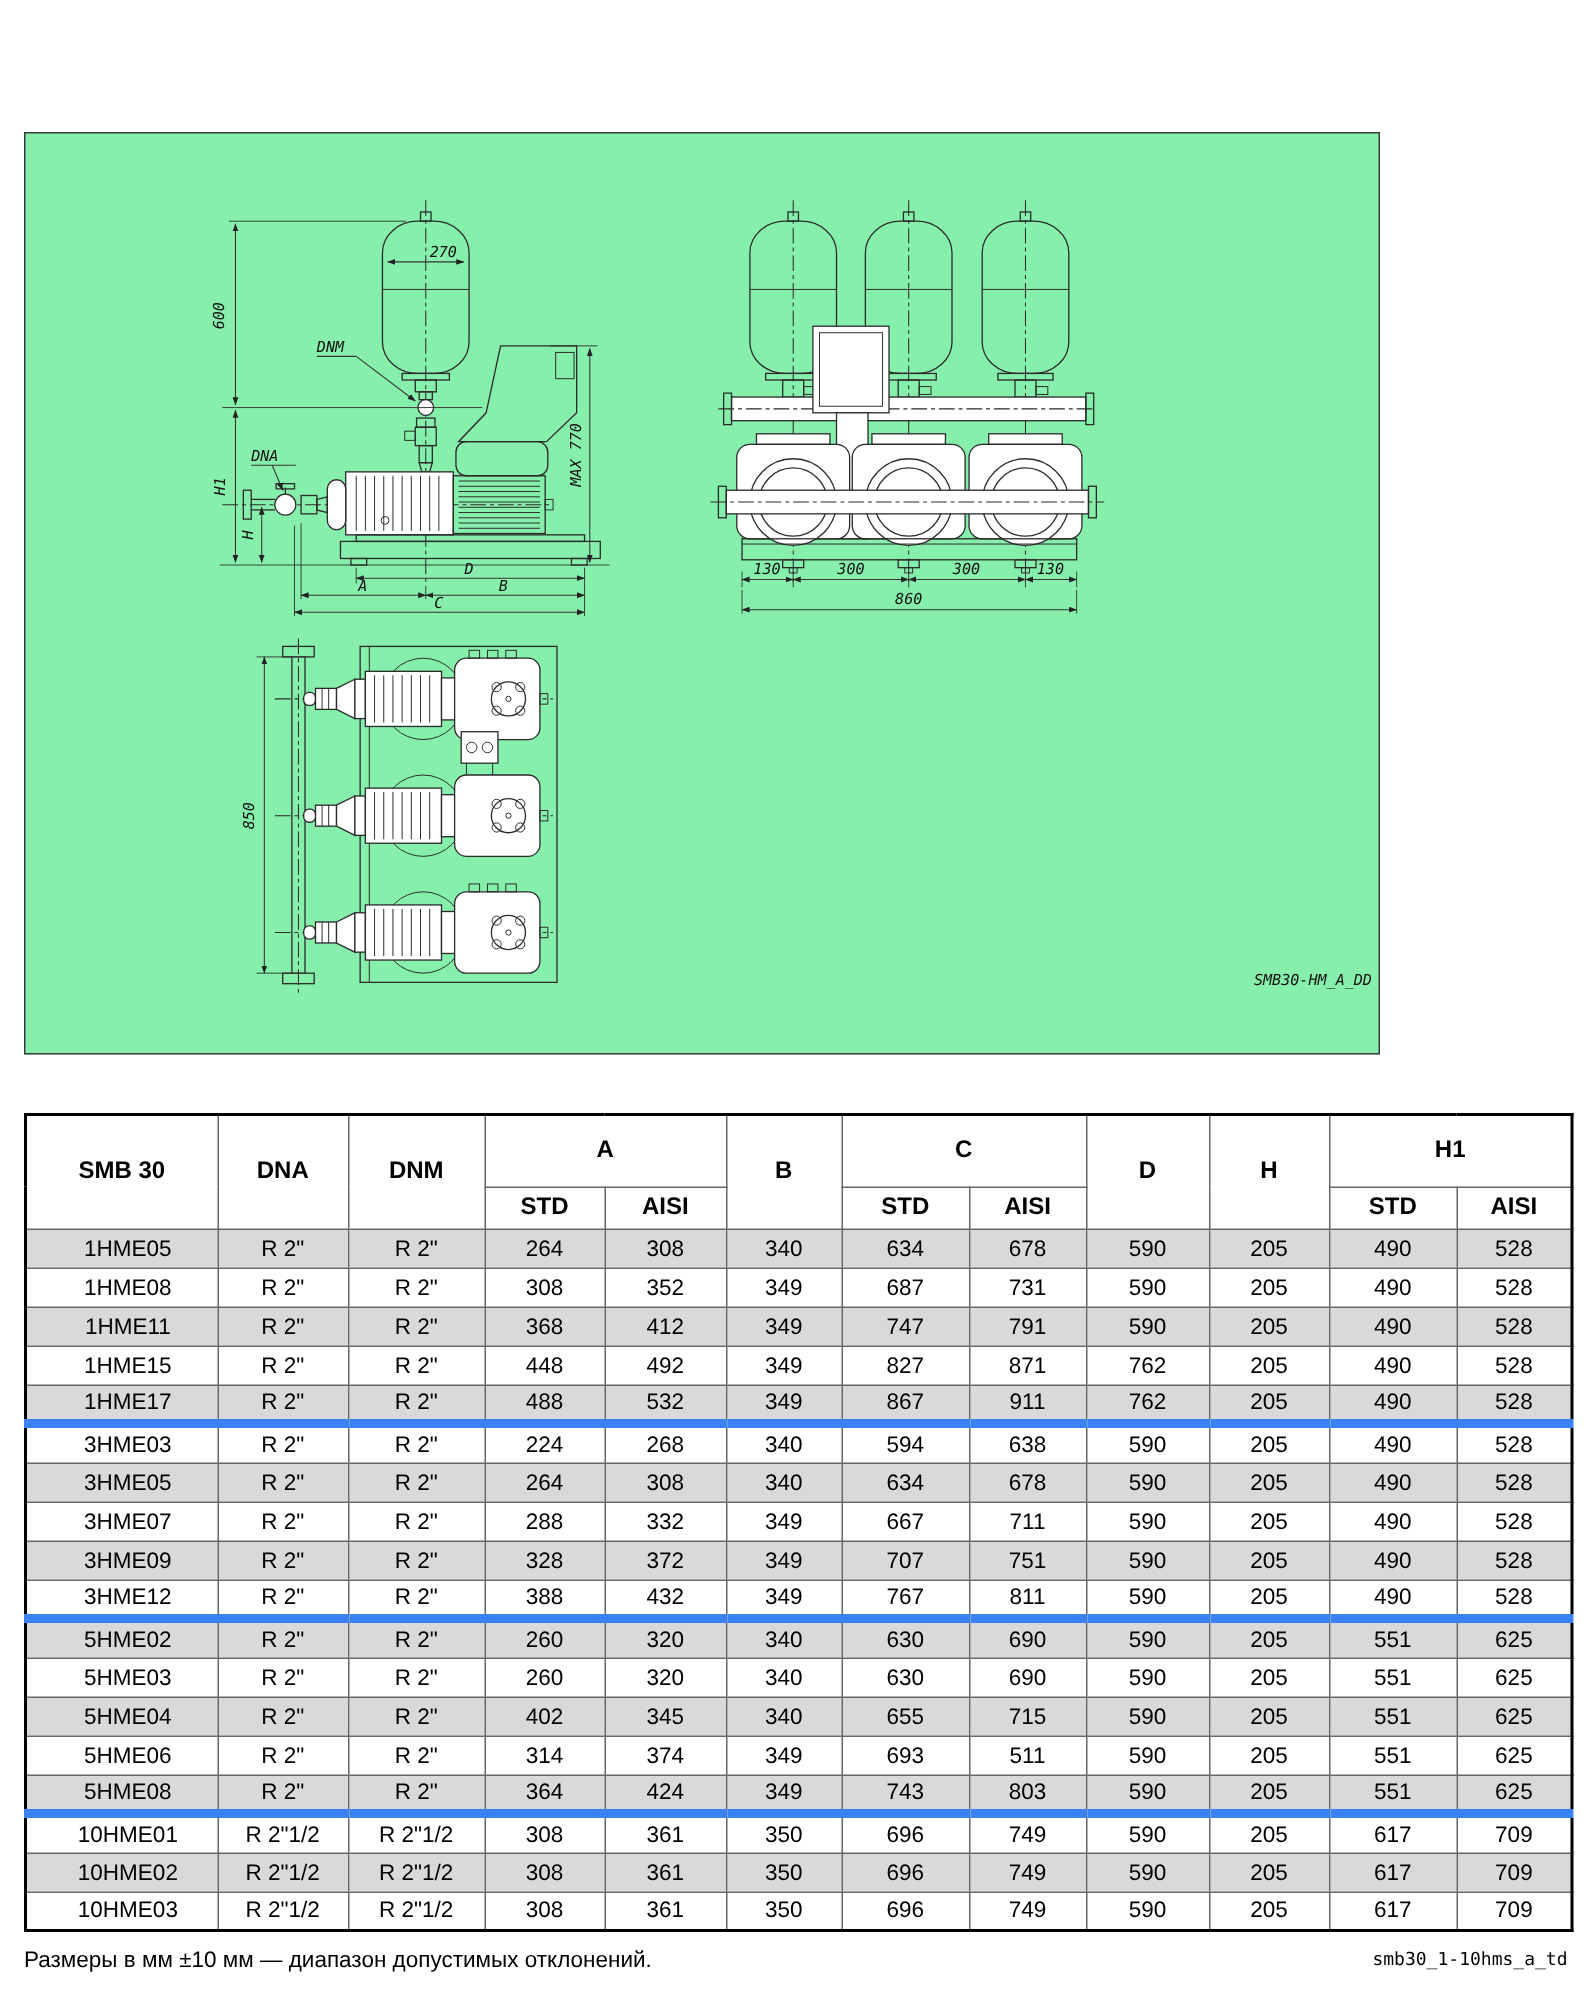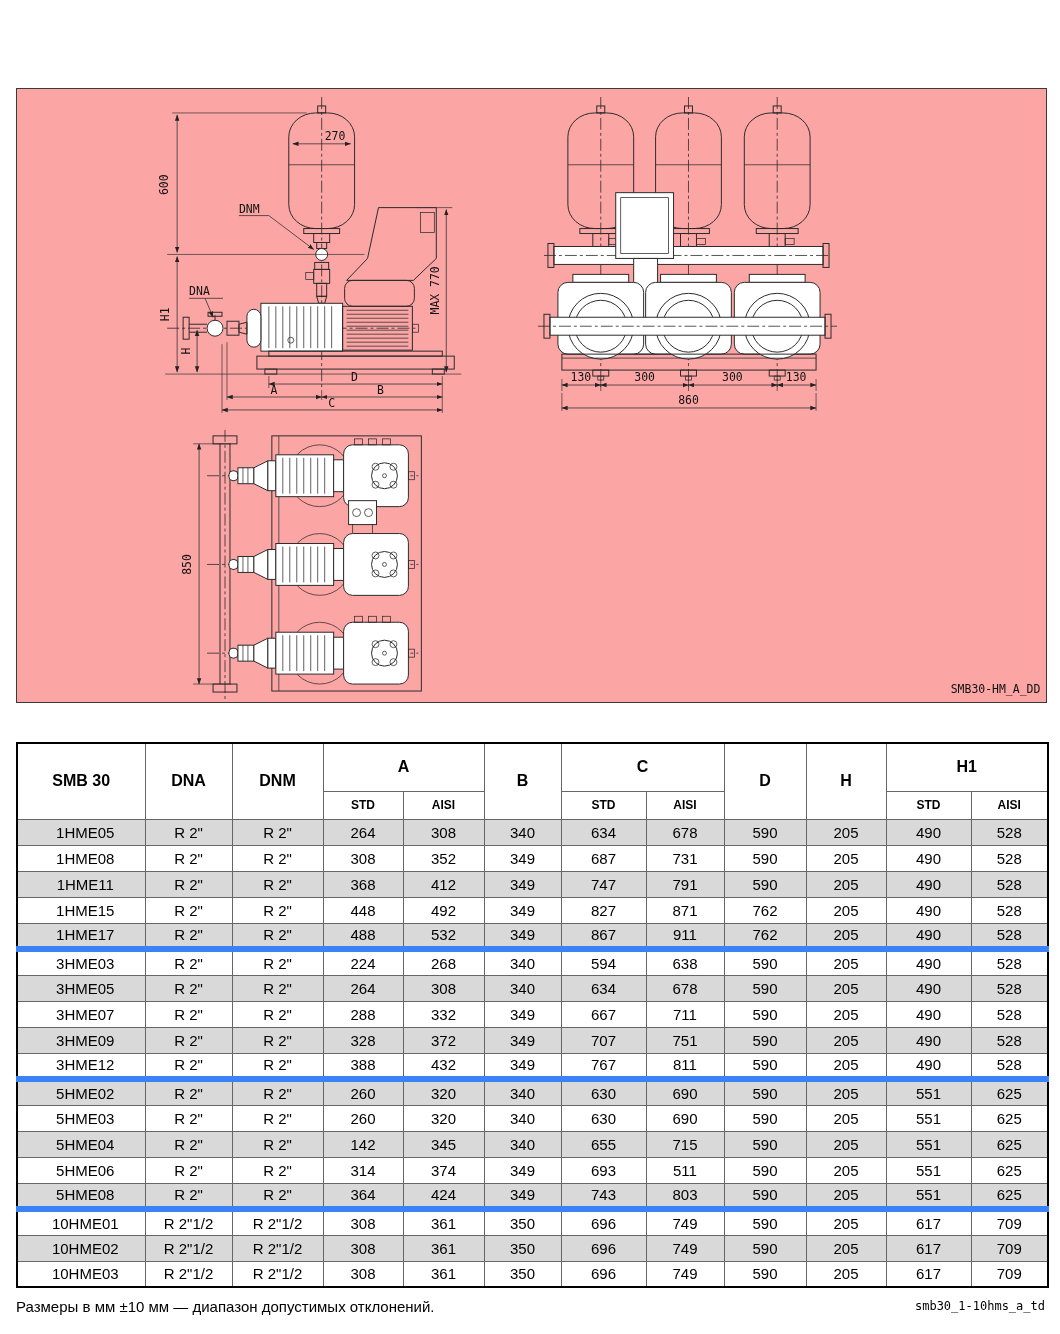--- a/index.html
+++ b/index.html
@@ -5,22 +5,22 @@
   html,body { margin:0; padding:0; }
   body {
     width:1060px; height:1334px; background:#fff; position:relative;
     font-family:"Liberation Sans", sans-serif; color:#000;
   }
   .page-title {
     position:absolute; left:14px; top:14px;
     font-size:27px; font-weight:bold; line-height:33px; letter-spacing:.2px;
   }
   .diagram-panel {
-    position:absolute; left:16px; top:88px; width:1031px; height:615px;
-    border:1px solid #3a3a3a; box-sizing:border-box; background:#fca5a5;
+    position:absolute; left:16px; top:88px; width:904px; height:615px;
+    border:1px solid #3a3a3a; box-sizing:border-box; background:#86efac;font-style:italic;
   }
   .diagram-panel svg { display:block; width:100%; height:100%; }
 
   
   .ln  { fill:none; stroke:#2b2b2b; stroke-width:1; }
   .wf  { fill:#fff;  stroke:#2b2b2b; stroke-width:1; }
   .thin{ stroke-width:.75; }
   .cl  { fill:none; stroke:#2b2b2b; stroke-width:.8; stroke-dasharray:12 3 3 3; }
   .dml { fill:none; stroke:#333; stroke-width:.8; }
   .ext { fill:none; stroke:#333; stroke-width:.7; }
@@ -30,21 +30,21 @@
   .dim-table {
     position:absolute; left:16px; top:742px; width:1031px;
     border-collapse:collapse; table-layout:fixed;
     border:2px solid #000; font-size:15px;
   }
   .dim-table th, .dim-table td {
     border:1px solid #666; padding:0; text-align:center;
     overflow:hidden; white-space:nowrap;
   }
   .dim-table thead th { font-weight:bold; font-size:16px; background:#fff; }
-  .dim-table thead tr.sub th { font-size:12px; }
+  .dim-table thead tr.sub th { font-size:16px; }
   .dim-table thead tr:first-child { height:48px; }
   .dim-table thead tr.sub { height:28px; }
   .dim-table tbody tr { height:26px; }
   .dim-table tbody tr.shade td { background:#d9d9d9; }
   .dim-table tbody tr.grp td { border-top:6px solid #3b82f6; }
   .dim-table td.model { text-align:center; padding-left:8px; }
 
   .footer-note {
     position:absolute; left:16px; top:1298px; font-size:15px;
   }
@@ -501,21 +501,21 @@
         <td>690</td>
         <td>590</td>
         <td>205</td>
         <td>551</td>
         <td>625</td>
       </tr>
       <tr class="shade">
         <td class="model">5HME04</td>
         <td>R 2"</td>
         <td>R 2"</td>
-        <td>142</td>
+        <td>402</td>
         <td>345</td>
         <td>340</td>
         <td>655</td>
         <td>715</td>
         <td>590</td>
         <td>205</td>
         <td>551</td>
         <td>625</td>
       </tr>
       <tr class="">

